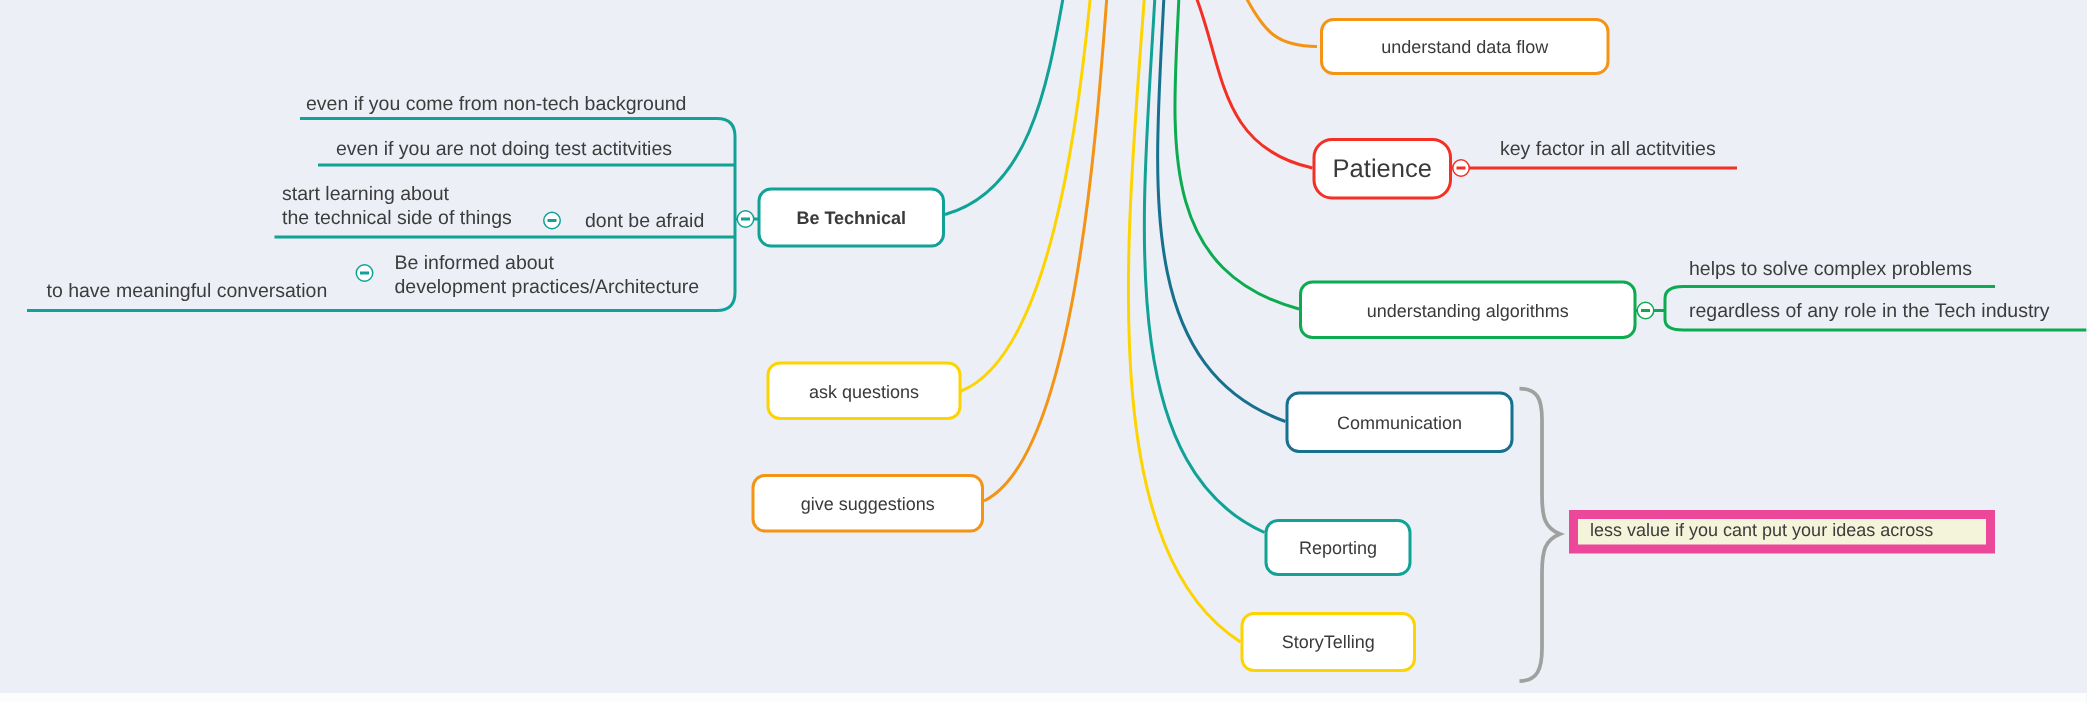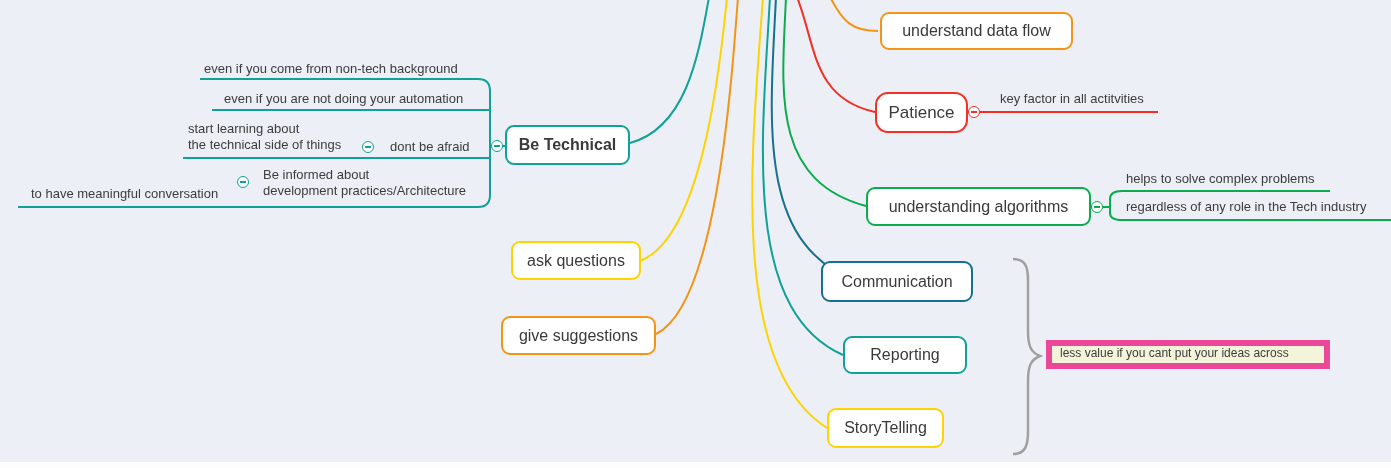--- a/index.html
+++ b/index.html
@@ -7,21 +7,21 @@
     width:1391px;height:468px;position:relative;overflow:hidden;
     background:#edeff6;
     font-family:"Liberation Sans","DejaVu Sans",sans-serif;
     color:#3c3c3c;
   }
   #canvas{position:absolute;inset:0;width:1391px;height:468px;}
   svg{position:absolute;left:0;top:0;z-index:1;}
   .topic{
     position:absolute;z-index:3;background:#ffffff;border:2px solid #000;
     border-radius:9px;display:flex;align-items:center;justify-content:center;
-    font-size:16px;color:#3a3a3a;box-sizing:border-box;white-space:nowrap;
+    font-size:12px;color:#3a3a3a;box-sizing:border-box;white-space:nowrap;
   }
   .b-teal{border-color:#10a296;}
   .b-darkteal{border-color:#17708d;}
   .b-yellow{border-color:#fdd400;}
   .b-orange{border-color:#f39415;}
   .b-red{border-color:#f42f24;}
   .b-green{border-color:#0cab50;}
   .linelabel{
     position:absolute;z-index:3;font-size:13px;line-height:16px;
     color:#3c3c3c;white-space:nowrap;
@@ -70,26 +70,26 @@
 
     <path d="M 1013 259 C 1025 259, 1028 266, 1028 280 L 1028 330 C 1028 345, 1030 352, 1040 356 C 1030 360, 1028 367, 1028 382 L 1028 432 C 1028 446, 1025 454, 1013 454" fill="none" stroke-width="2.5" stroke="#a0a0a0"></path>
   </svg>
 
   <div class="topic b-teal" style="left:505px;top:125px;width:125px;height:40px;font-weight:bold;">Be Technical</div>
   <div class="topic b-yellow" style="left:511px;top:241px;width:130px;height:39px;">ask questions</div>
   <div class="topic b-orange" style="left:501px;top:316px;width:155px;height:39px;">give suggestions</div>
   <div class="topic b-orange" style="left:880px;top:12px;width:193px;height:38px;">understand data flow</div>
   <div class="topic b-red" style="left:875px;top:92px;width:93px;height:41px;font-size:17px;border-radius:13px;">Patience</div>
   <div class="topic b-green" style="left:866px;top:187px;width:225px;height:39px;">understanding algorithms</div>
-  <div class="topic b-darkteal" style="left:821px;top:261px;width:152px;height:41px;">Communication</div>
-  <div class="topic b-teal" style="left:843px;top:336px;width:124px;height:38px;">Reporting</div>
+  <div class="topic b-darkteal" style="left:857px;top:261px;width:152px;height:41px;">Communication</div>
+  <div class="topic b-teal" style="left:843px;top:346px;width:98px;height:38px;">Reporting</div>
   <div class="topic b-yellow" style="left:827px;top:408px;width:117px;height:40px;">StoryTelling</div>
 
   <div class="linelabel" style="left:204px;top:61px;">even if you come from non-tech background</div>
-  <div class="linelabel" style="left:224px;top:91px;">even if you are not doing your automation</div>
+  <div class="linelabel" style="left:224px;top:91px;">even if you are not doing test actitvities</div>
   <div class="linelabel" style="left:390px;top:139px;">dont be afraid</div>
   <div class="linelabel" style="left:188px;top:121px;">
     <div>start learning about</div>
     <div>the technical side of things</div>
   </div>
   <div class="linelabel" style="left:263px;top:167px;">
     <div>Be informed about</div>
     <div>development practices/Architecture</div>
   </div>
   <div class="linelabel" style="left:31px;top:186px;">to have meaningful conversation</div>

